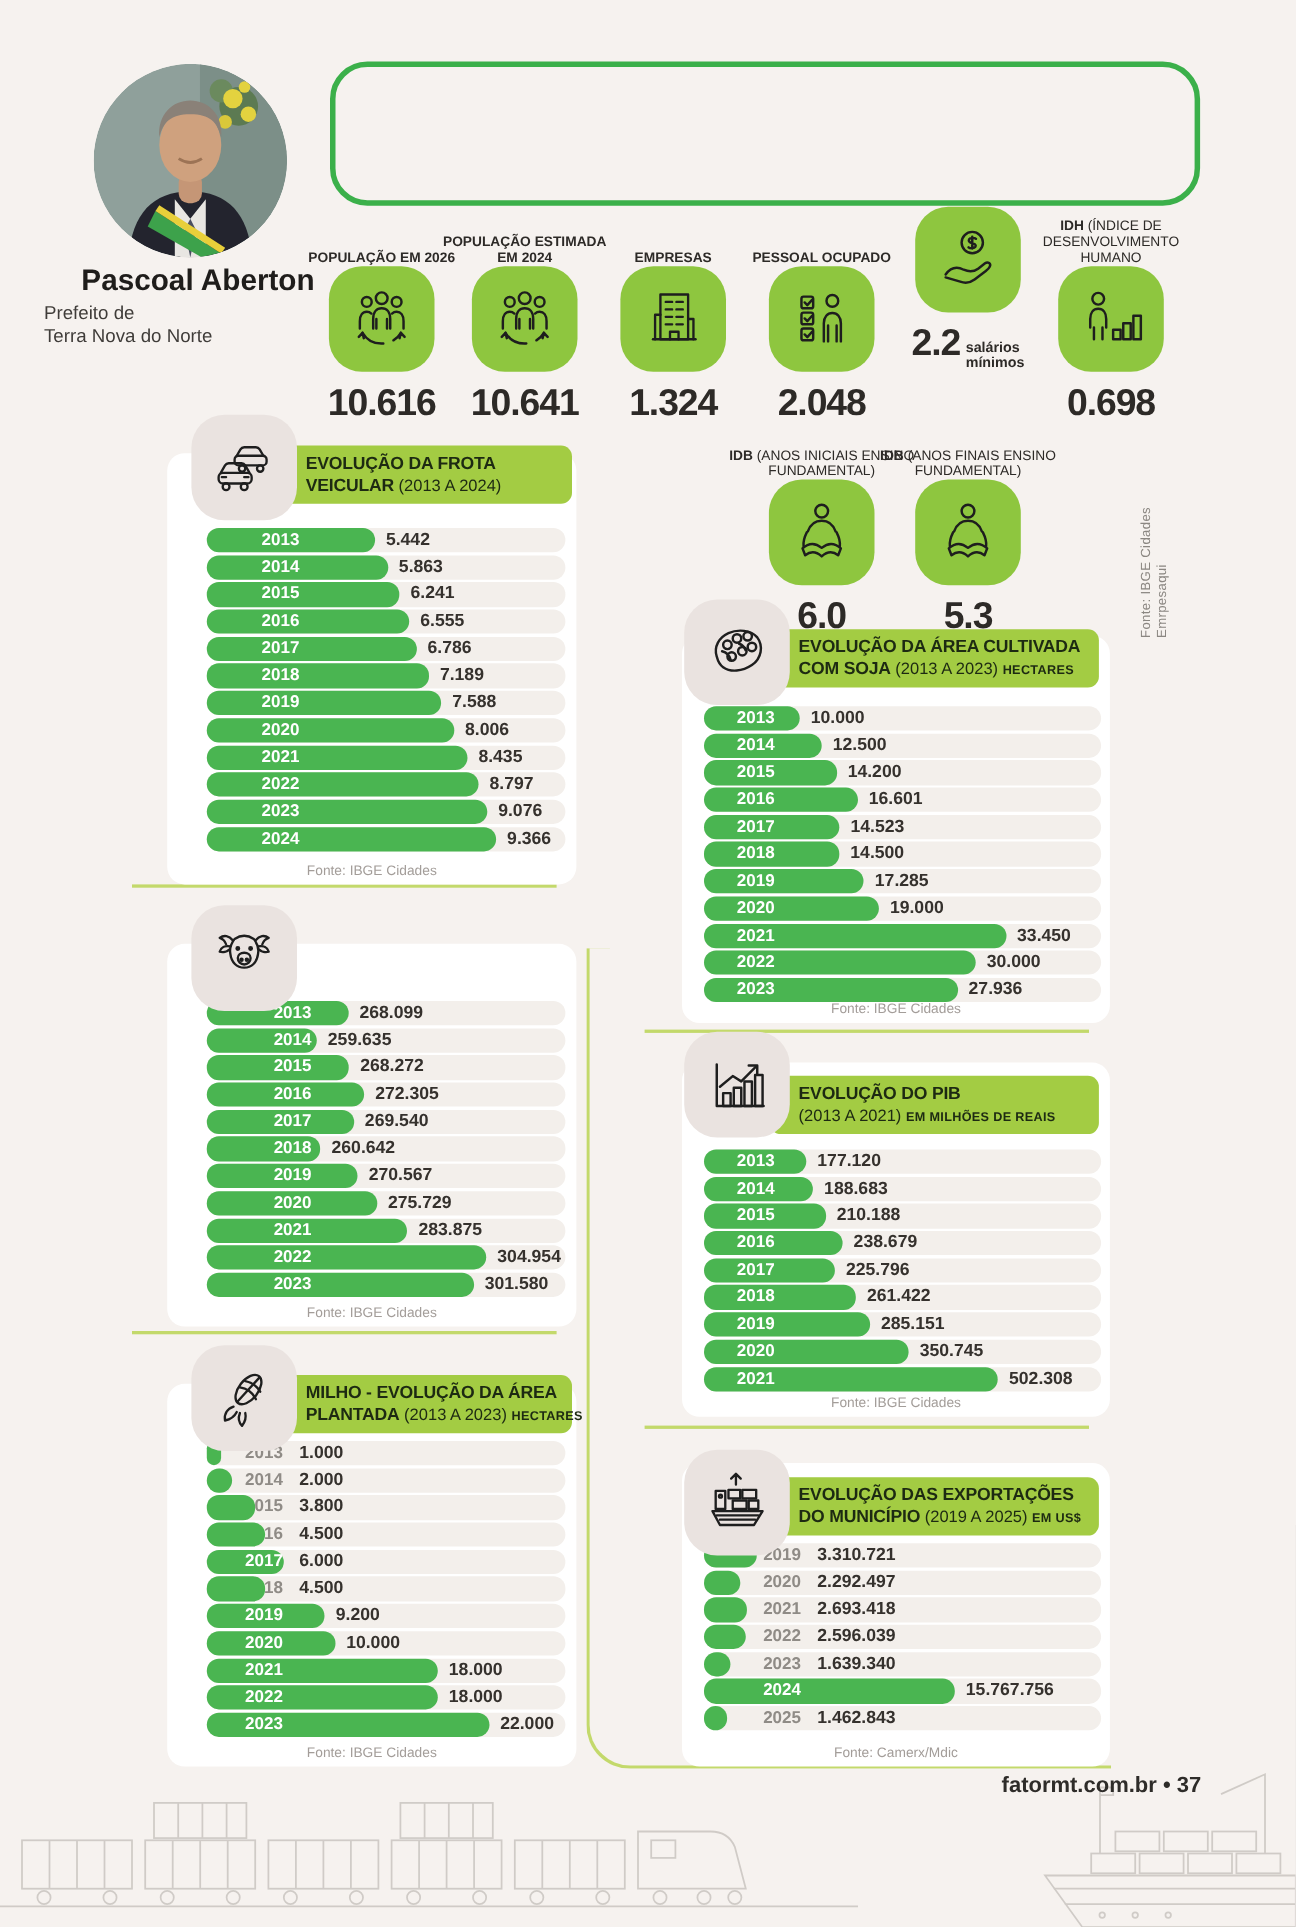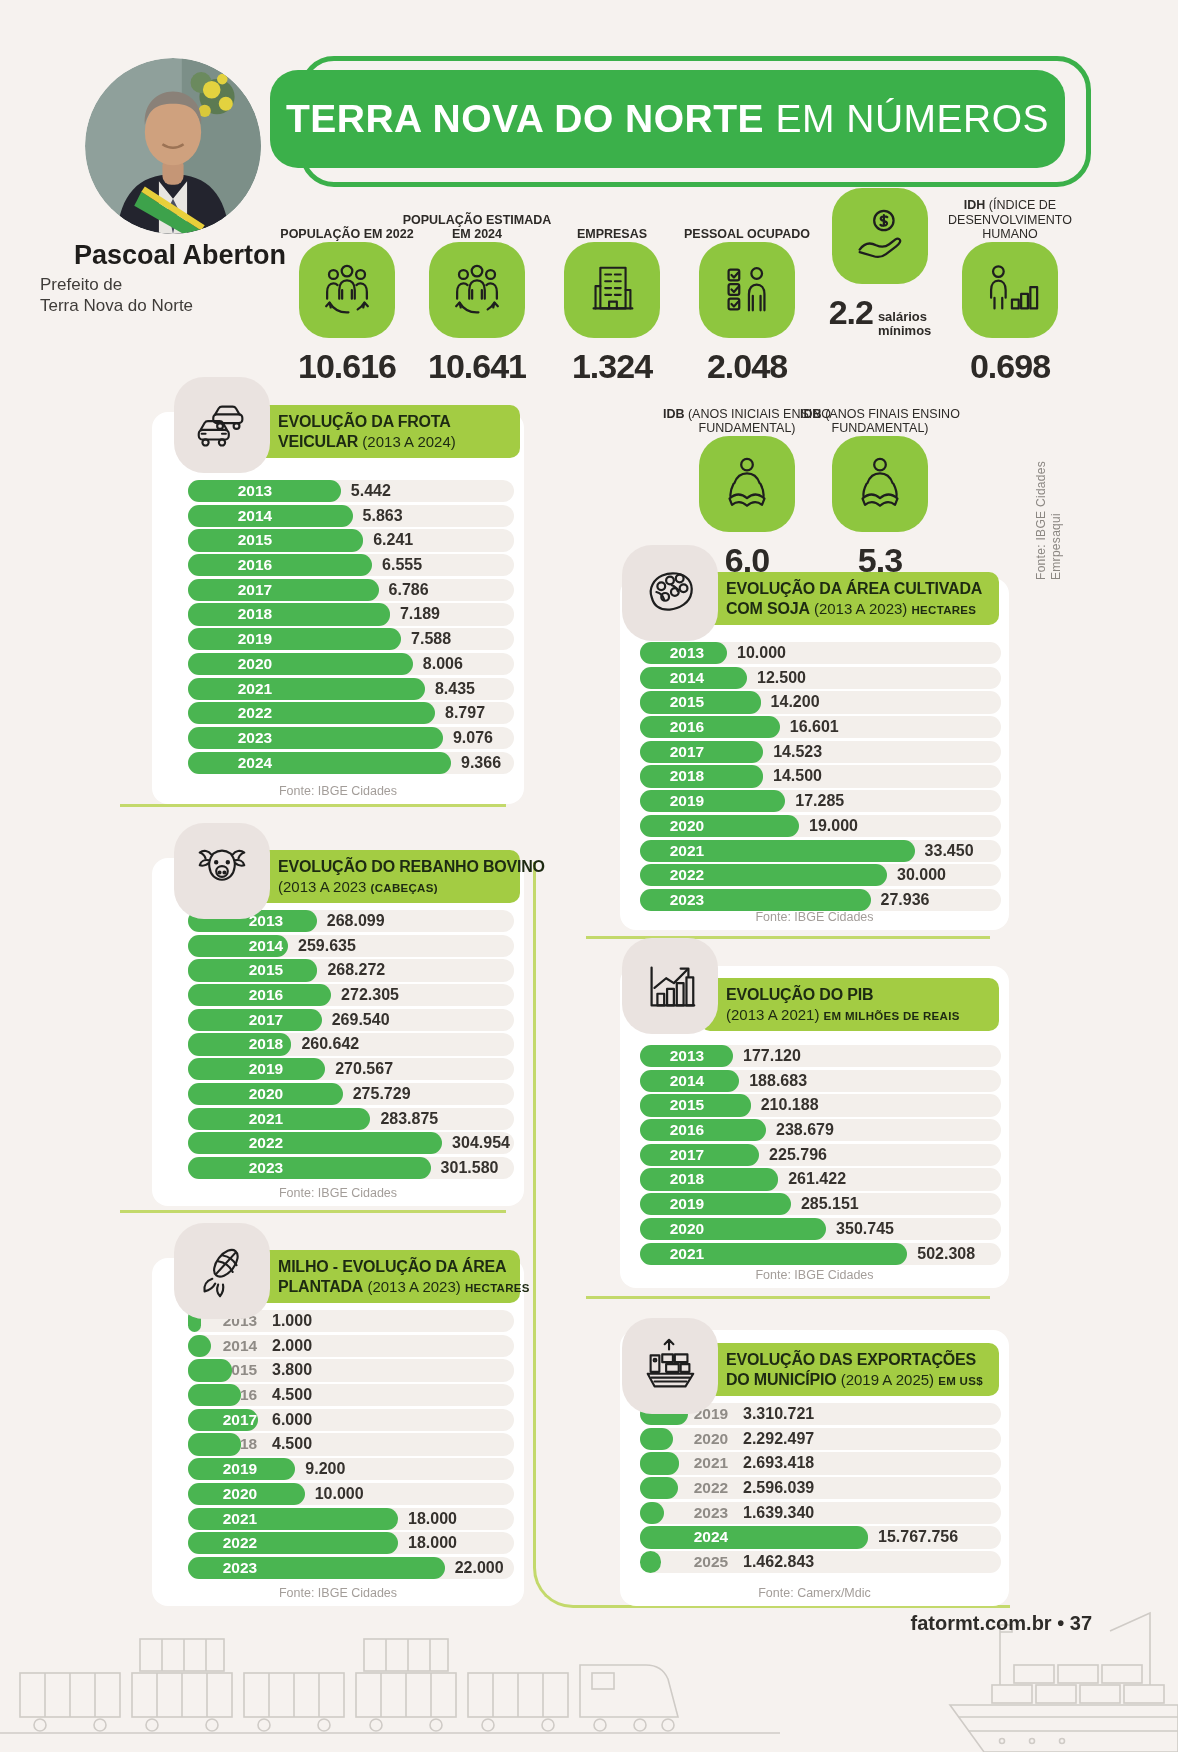--- a/index.html
+++ b/index.html
@@ -48,23 +48,20 @@
   .l-frame{position:absolute;left:533px;top:862px;width:474px;height:743px;border-left:3px solid #c3d96b;border-bottom:3px solid #c3d96b;border-bottom-left-radius:40px;z-index:1;}
   .footer-text{position:absolute;right:86px;top:1612px;font-size:20px;font-weight:700;color:#2e2c29;z-index:3;}
   .sketch{position:absolute;left:0;top:1555px;z-index:0;}
 </style>
 </head>
 <body>
 
 <div id="canvas">
 
   <div class="banner-outline"></div>
-  <div class="banner">
-    <div class="t"><b>TERRA NOVA DO NORTE</b><span> EM NÚMEROS</span></div>
-  </div>
 
   <div class="photo">
     <svg viewBox="0 0 100 100" width="176" height="176">
       <defs>
           <clipPath id="pc">
             <circle cx="50" cy="50" r="50"></circle>
           </clipPath>
         </defs>
       <g clip-path="url(#pc)">
         <rect width="100" height="100" fill="#8fa09b"></rect>
@@ -88,21 +85,21 @@
     </svg>
   </div>
   <div class="person-name">Pascoal Aberton</div>
   <div class="person-role">
     <div>Prefeito de</div>
     <div>Terra Nova do Norte</div>
   </div>
 
   <div class="stat" style="left:262px;">
     <div class="stat-label">
-        <span><span class="sb">POPULAÇÃO EM 2022</span> <span class="sr"></span></span>
+        <span><span class="sb">POPULAÇÃO EM 2026</span> <span class="sr"></span></span>
       </div>
     <div class="tile g">
       <svg viewBox="0 0 64 64">
           <g fill="none" stroke="#1e1e1e" stroke-width="2.3" stroke-linecap="round" stroke-linejoin="round">
         <circle cx="32" cy="12.5" r="5.5"></circle>
             <path d="M24 41 v-9 c0-6.5 3.2-10 8-10 s8 3.5 8 10 v9"></path>
             <path d="M27 32 V41 M37 32 V41"></path>
         <circle cx="18" cy="16" r="4.6"></circle>
             <path d="M11.5 41 v-7 c0-5.5 2.6-8.8 6.5-8.8 c1.6 0 3.1 .6 4.3 1.7"></path>
         <circle cx="46" cy="16" r="4.6"></circle>
@@ -352,24 +349,20 @@
         <path d="M19 21 c-5-1-9 1-10 5 c3 1 7 0 9-2"></path>
         <path d="M45 21 c5-1 9 1 10 5 c-3 1-7 0-9-2"></path>
         <path d="M23 14 c3-2 6-3 9-3 s6 1 9 3 c3 4 5 9 4 14 c-1 8-6 13-13 13 s-12-5-13-13 c-1-5 1-10 4-14 z"></path>
         <circle cx="26" cy="23" r="1.2" fill="#1e1e1e"></circle>
             <circle cx="38" cy="23" r="1.2" fill="#1e1e1e"></circle>
         <path d="M26 32 c0-3 2.7-5 6-5 s6 2 6 5 c0 3.5-2.7 6-6 6 s-6-2.5-6-6 z"></path>
         <circle cx="29.5" cy="33.5" r="1" fill="#1e1e1e"></circle>
             <circle cx="34.5" cy="33.5" r="1" fill="#1e1e1e"></circle>
       </g>
         </svg>
-    </div>
-    <div class="band" style="left:100px;top:-8px;width:268px;">
-      <div class="l1"><b>EVOLUÇÃO DO REBANHO BOVINO</b><span></span></div>
-      <div class="l2"><b></b><span>(2013 A 2023 </span><small>(CABEÇAS)</small></div>
     </div>
     <div class="rows" style="top:52px;left:36px;width:326px;">
         <div class="crow">
           <div class="cbar" style="width: 128.8px;"></div>
           <span class="cyear inb" style="left: 43px;">2013</span>
           <span class="cval" style="left: 138.8px;">268.099</span>
         </div>
         <div class="crow">
           <div class="cbar" style="width: 100px;"></div>
           <span class="cyear inb" style="left: 43px;">2014</span>

